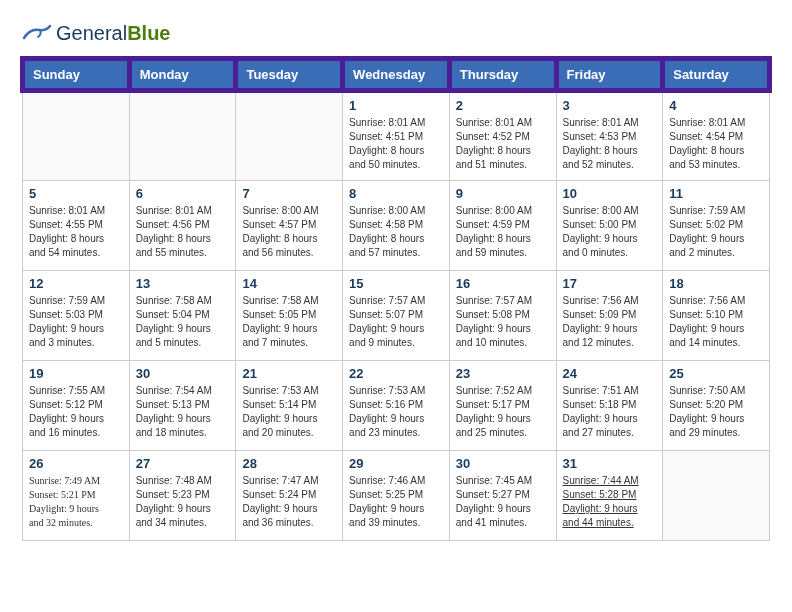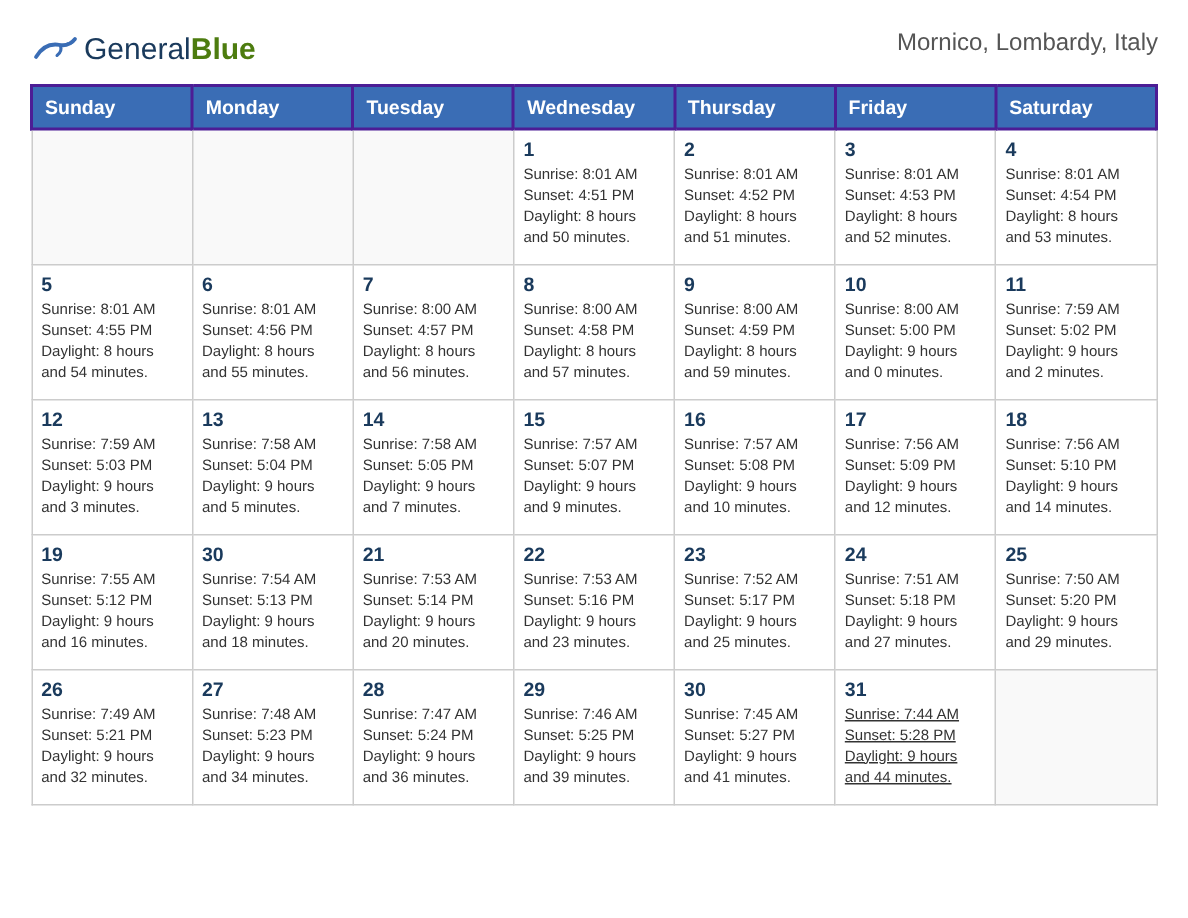--- a/index.html
+++ b/index.html
@@ -43,21 +43,21 @@
       border-collapse: collapse;
       table-layout: fixed;
     }
     .calendar th {
       background-color: #3a6db5;
       color: white;
       text-align: left;
       padding: 6px 8px;
       font-size: 13px;
       font-weight: bold;
-      border: 2px solid #4c1d95;
+      border: 5px solid #4c1d95;
     }
     .calendar td {
       border: 1px solid #ccc;
       vertical-align: top;
       padding: 5px 6px;
       height: 90px;
       font-size: 10.5px;
       color: #333;
       background: #fff;
     }
@@ -86,21 +86,20 @@
         <path d="M4 18 Q10 8 20 10 Q26 11 30 6" stroke="#3a6db5" stroke-width="2.5" fill="none" stroke-linecap="round"></path>
         <path d="M20 10 Q22 14 18 17" stroke="#3a6db5" stroke-width="2" fill="none" stroke-linecap="round"></path>
         <path d="M30 6 Q28 10 25 9" stroke="#3a6db5" stroke-width="1.5" fill="none" stroke-linecap="round"></path>
       </svg>
       <div>
         <span style="font-size:20px;font-weight:normal;color:#1a3a5c;">General</span><span style="font-size:20px;font-weight:bold;color:#4d7c0f;">Blue</span>
       </div>
     </div>
   </div>
   <div class="title-block">
-    <div class="location">Mornico, Lombardy, Italy</div>
   </div>
 </div>
 
 <table class="calendar">
   <thead>
     <tr>
     <th>Sunday</th>
         <th>Monday</th>
         <th>Tuesday</th>
         <th>Wednesday</th>
@@ -292,21 +291,21 @@
           <div class="day-number">25</div>
           <div class="day-info" style="white-space: pre-line;">Sunrise: 7:50 AM
 Sunset: 5:20 PM
 Daylight: 9 hours
 and 29 minutes.</div>
         </td>
       </tr>
       <tr>
         <td>
           <div class="day-number">26</div>
-          <div class="day-info" style="white-space: pre-line;">Sunrise: 7:49 AM
+          <div class="day-info" style="white-space: pre-line; font-family: Liberation Serif, serif;">Sunrise: 7:49 AM
 Sunset: 5:21 PM
 Daylight: 9 hours
 and 32 minutes.</div>
         </td>
         <td>
           <div class="day-number">27</div>
           <div class="day-info" style="white-space: pre-line;">Sunrise: 7:48 AM
 Sunset: 5:23 PM
 Daylight: 9 hours
 and 34 minutes.</div>

